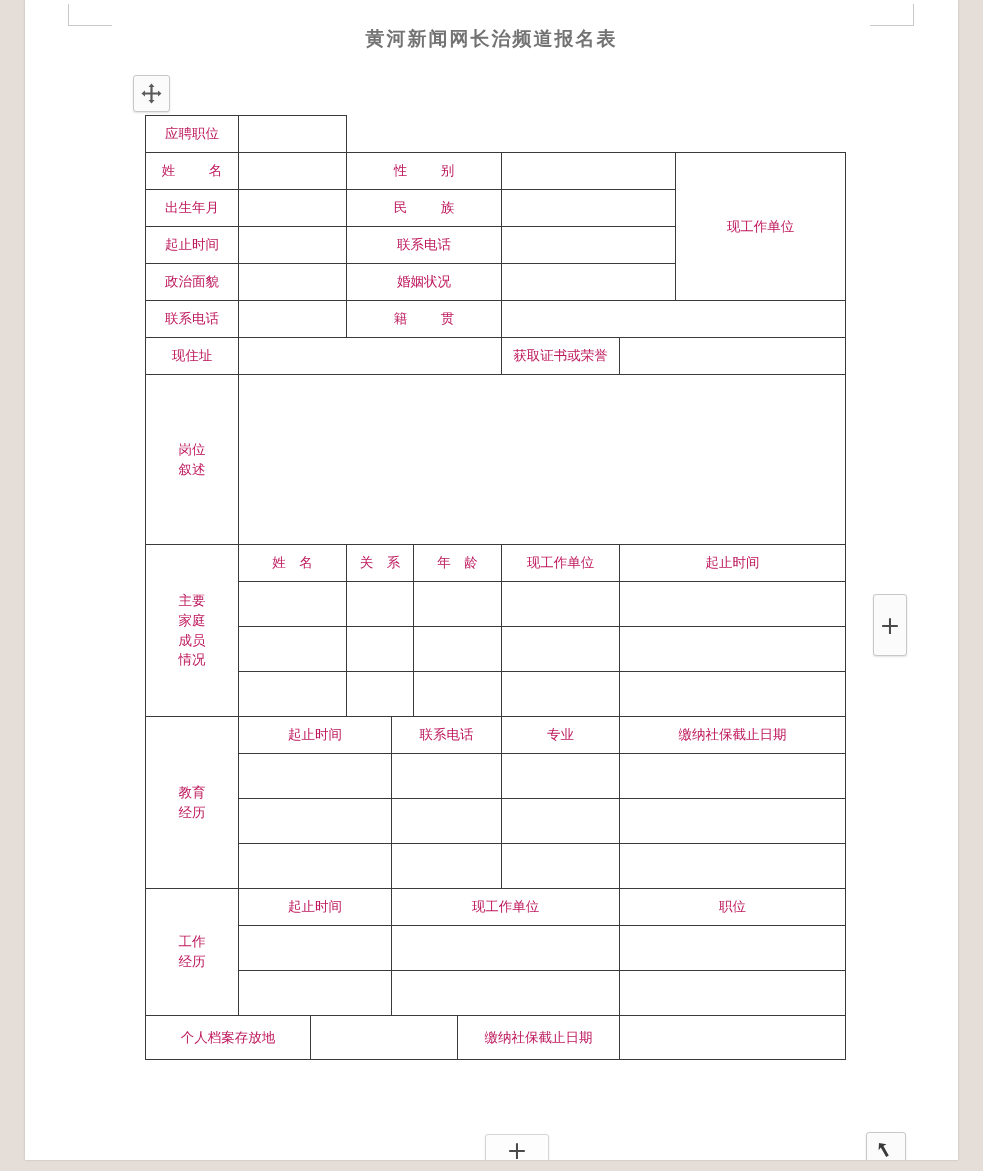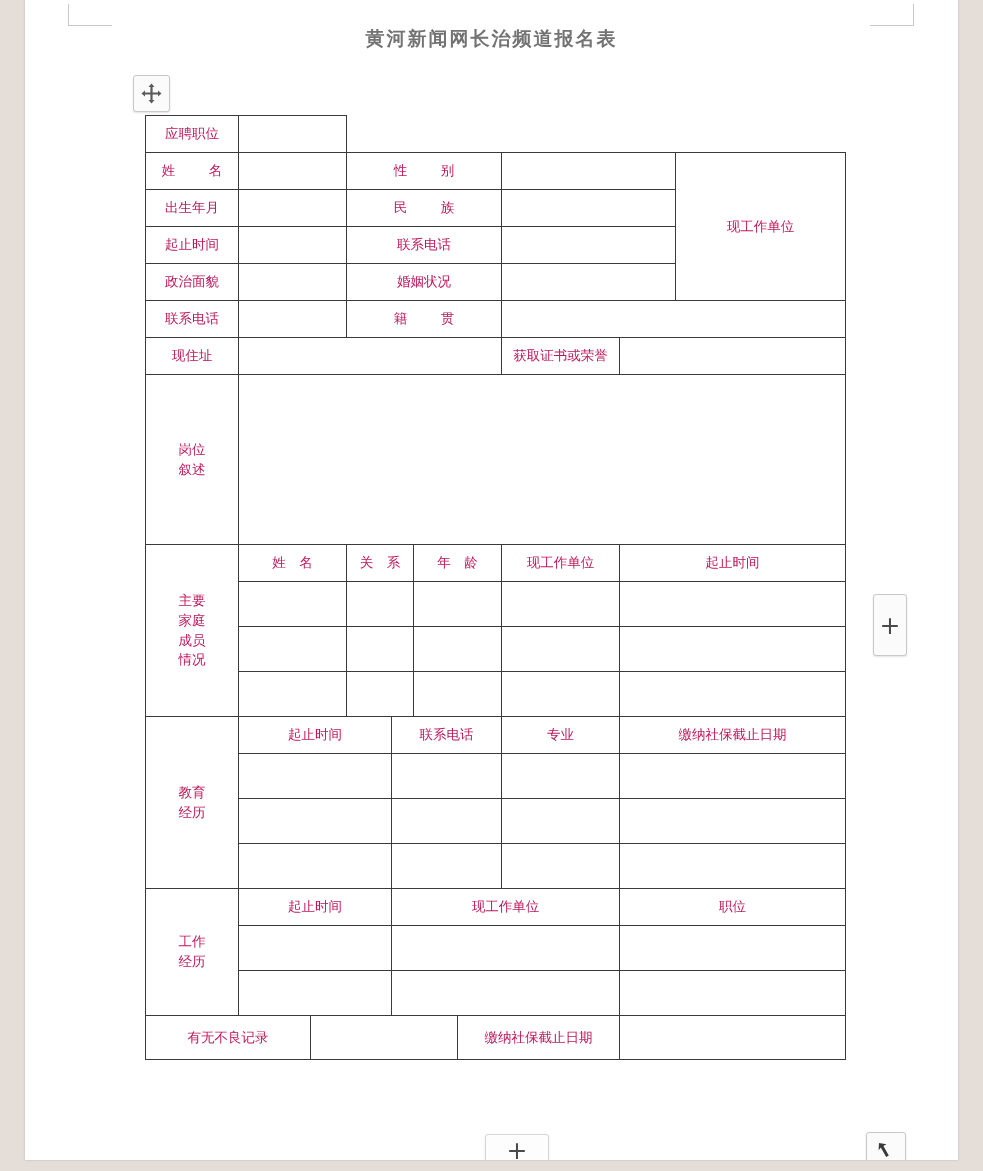--- a/index.html
+++ b/index.html
@@ -249,21 +249,21 @@
       <td colspan="5"></td>
       <td colspan="2"></td>
     </tr>
     <tr style="height:45px">
       <td colspan="3"></td>
       <td colspan="5"></td>
       <td colspan="2"></td>
     </tr>
 
     <tr style="height:44px">
-      <td colspan="2">有无不良记录</td>
+      <td colspan="2">个人档案存放地</td>
       <td colspan="4"></td>
       <td colspan="3">缴纳社保截止日期</td>
       <td colspan="2"></td>
     </tr>
   </tbody>
     </table>
 
   <div class="ctl" id="move-handle">
     <svg width="21" height="21" viewBox="0 0 21 21">
       <g fill="#5a5a5a">

